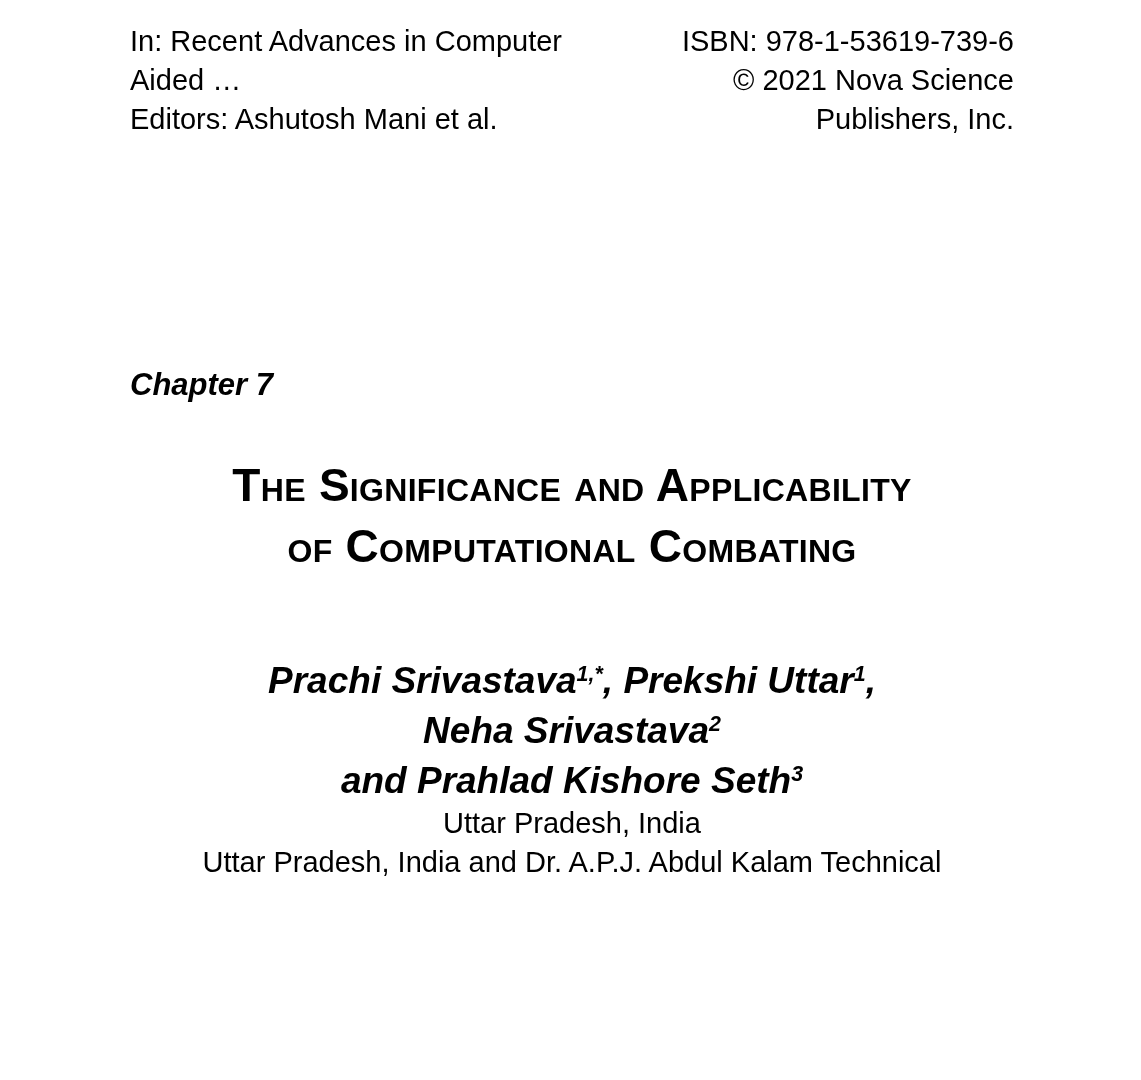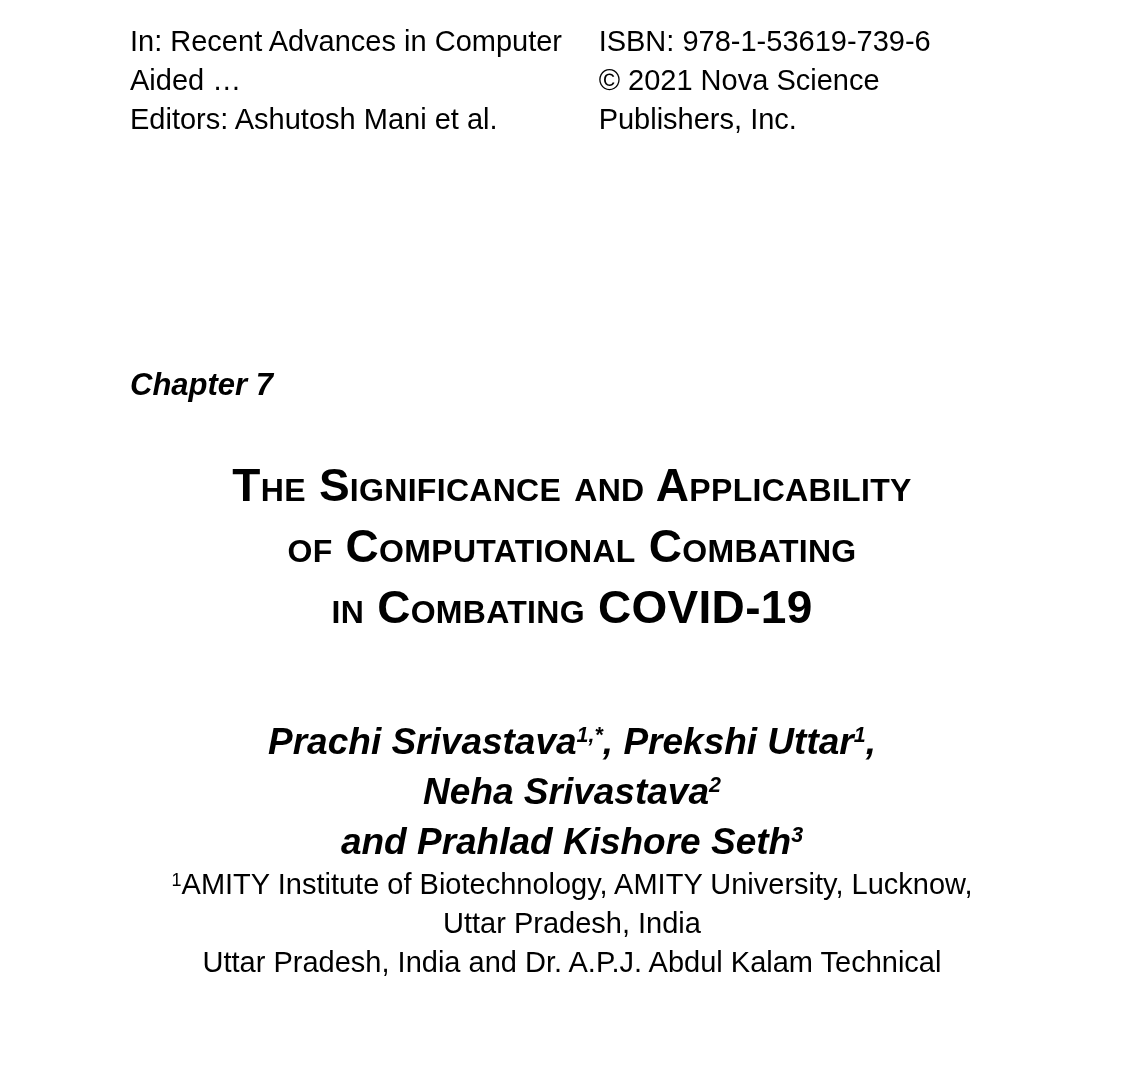--- a/index.html
+++ b/index.html
@@ -18,21 +18,21 @@
     overflow: hidden;
   }
   
   .header {
     margin-top: 22px;
     display: flex;
     justify-content: space-between;
     font-size: 29px;
     line-height: 39px;
   }
-  .header-right { text-align: left; }
+  .header-right { text-align: right; }
   
   .chapter {
     margin-top: 226px;
     font-size: 31px;
     line-height: 40px;
     font-weight: bold;
     font-style: italic;
   }
   
   .title {
@@ -91,32 +91,30 @@
       <div>ISBN: 978-1-53619-739-6</div>
       <div>© 2021 Nova Science Publishers, Inc.</div>
     </div>
   </div>
 
   <div class="chapter">Chapter 7</div>
 
   <h1 class="title">
     <span class="title-line">The Significance and Applicability</span>
     <span class="title-line">of Computational Combating</span>
-    <span class="title-line">in Combating COVID-19</span>
   </h1>
 
   <div class="authors">
     <div class="author-line"><span>Prachi Srivastava</span><sup>1,*</sup><span>, Prekshi Uttar</span><sup>1</sup><span>,</span></div>
     <div class="author-line"><span>Neha Srivastava</span><sup>2</sup></div>
     <div class="author-line"><span>and Prahlad Kishore Seth</span><sup>3</sup></div>
   </div>
 
   <div class="affiliations">
     <div class="affiliation">
-      <span class="affil-line"><sup>1</sup><span>AMITY Institute of Biotechnology, AMITY University, Lucknow,</span></span>
       <span class="affil-line">Uttar Pradesh, India</span>
     </div>
     <div class="affiliation">
       <span class="affil-line">Uttar Pradesh, India and Dr. A.P.J. Abdul Kalam Technical</span>
 
     </div>
   </div>
 
 </div>
 

